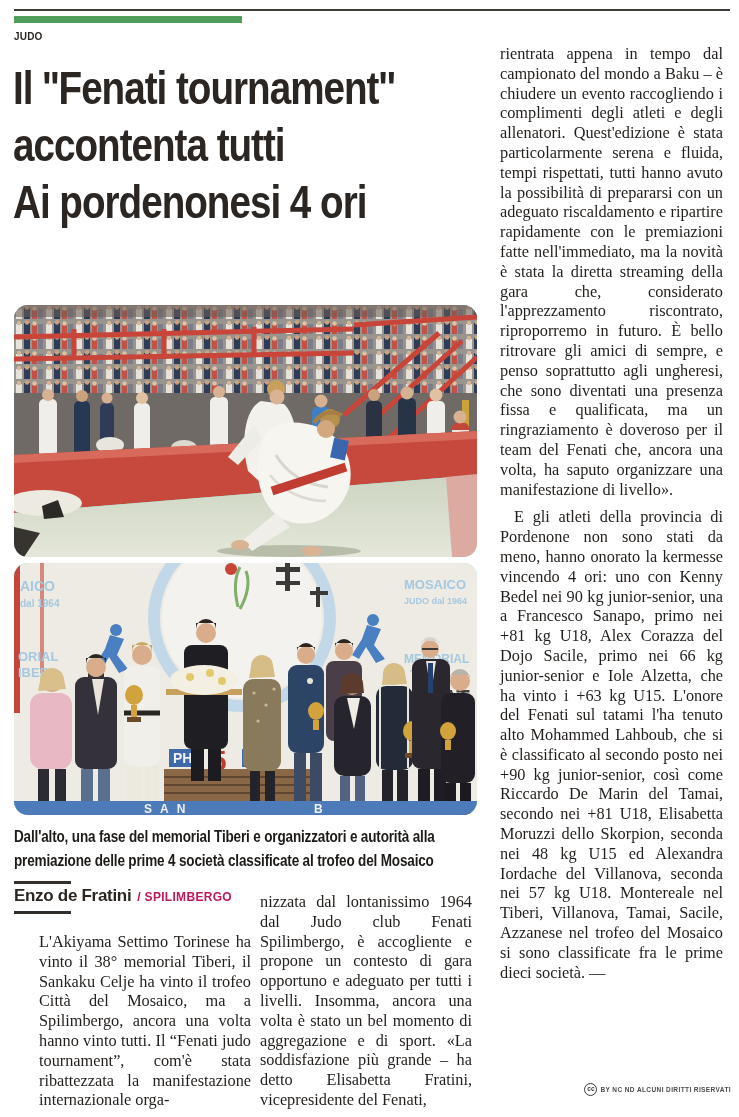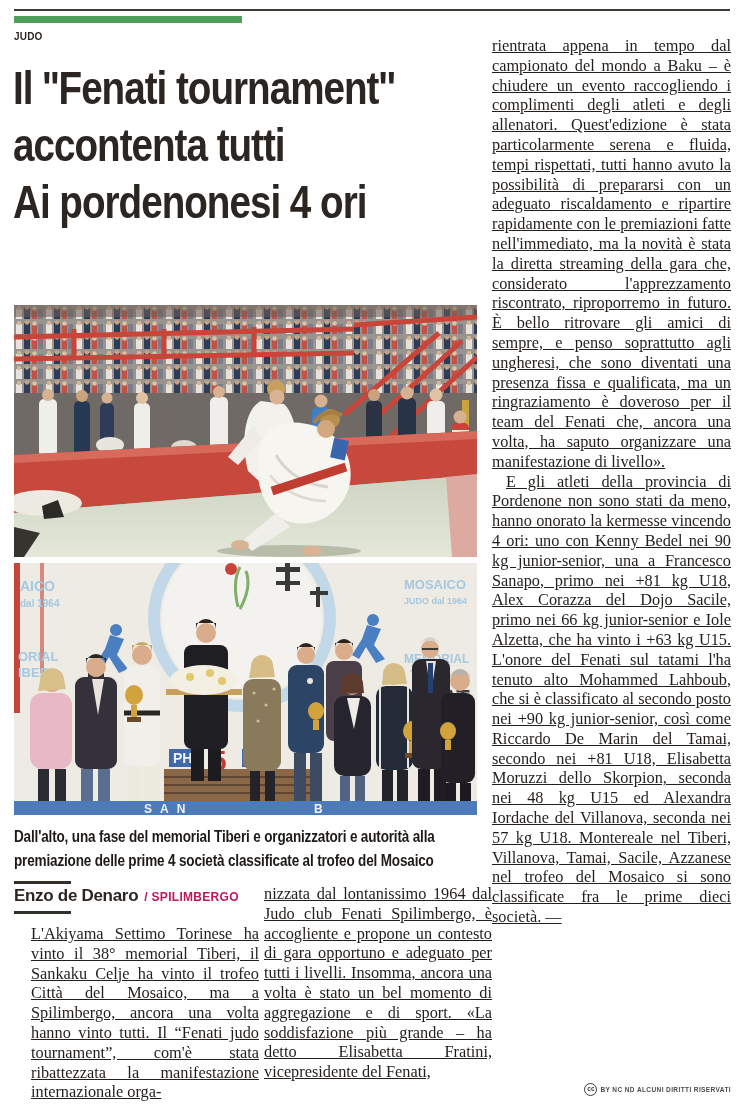--- a/index.html
+++ b/index.html
@@ -5,37 +5,37 @@
   html,body{margin:0;padding:0;background:#888;}
   .page{position:relative;width:739px;height:1117px;background:#ffffff;overflow:hidden;
         font-family:"Liberation Sans",sans-serif;margin:0 auto;}
   .abs{position:absolute;}
   .top-rule{left:14px;top:9px;width:716px;height:2px;background:#3d3935;}
   .green-bar{left:14px;top:16px;width:228px;height:7px;background:#4f9e5c;}
   .kicker{left:14px;top:31px;font-weight:700;font-size:10px;color:#2b2622;letter-spacing:.2px;}
   .headline{left:13px;top:60px;width:549px;font-weight:700;font-size:46px;line-height:57px;
             letter-spacing:-1.2px;color:#2b2622;transform:scaleX(.84);transform-origin:0 0;margin:0;}
   .headline span{display:block;}
-  .photo{left:14px;width:463px;height:252px;overflow:hidden;background:#5eead4;}
+  .photo{left:14px;width:463px;height:252px;overflow:hidden;background:#5eead4;border-radius:14px;}
   .photo1{top:305px;}
   .photo2{top:563px;}
   .caption{left:14px;top:825px;width:562px;font-weight:700;font-size:16.5px;line-height:23.5px;
            color:#1d1a17;letter-spacing:-.2px;transform:scaleX(.82);transform-origin:0 0;}
   .byline-rule{left:14px;width:57px;height:3px;background:#332f2b;}
   .byline-rule.top{top:881px;}
   .byline-rule.bottom{top:911px;}
   .byline{left:14px;top:886px;display:flex;align-items:baseline;gap:6px;}
   .byline-name{font-weight:700;font-size:17px;color:#2b2622;letter-spacing:-.3px;}
   .byline-loc{font-weight:700;font-size:12px;color:#be185d;letter-spacing:.3px;}
   .serif{font-family:"Liberation Serif","DejaVu Serif",serif;font-size:16.3px;line-height:19.8px;
          color:#221e1b;text-align:justify;}
   .col1{left:31px;top:924px;width:228px;height:186px;overflow:hidden;}
-  .col2{left:264px;top:884px;width:228px;height:226px;overflow:hidden;}
+  .col2{left:252px;top:884px;width:228px;height:226px;overflow:hidden;}
   .col3{left:492px;top:36px;width:239px;height:1044px;overflow:hidden;}
-  .col3 p, .col1 p, .col2 p{margin:0;text-decoration:underline;}
+  .col3 p, .col1 p, .col2 p{margin:8px;}
   .col3 p.indent{text-indent:14px;}
   .license{left:492px;top:1083px;width:239px;display:flex;justify-content:flex-end;
            align-items:center;gap:3px;}
   .cc-circle{width:11px;height:11px;border:1.3px solid #3c3a37;border-radius:50%;
              font-size:6.5px;font-weight:700;color:#3c3a37;display:flex;align-items:center;
              justify-content:center;line-height:1;}
   .license-text{font-size:6.5px;color:#4c4a47;letter-spacing:.4px;font-weight:700;}
   .pbt{font-family:"Liberation Sans",sans-serif;font-weight:700;fill:#a6c8e0;}
   .pdk{font-family:"Liberation Sans",sans-serif;font-weight:700;fill:#3f3e3c;}
   .pwh{font-family:"Liberation Sans",sans-serif;font-weight:700;fill:#eef1f5;}
@@ -323,21 +323,21 @@
         <text x="130" y="250" class="pwh" font-size="12" letter-spacing="8">SAN</text>
         <text x="300" y="250" class="pwh" font-size="12">B</text>
       </g>
     </svg>
   </div>
 
   <div class="abs caption">Dall'alto, una fase del memorial Tiberi e organizzatori e autorità alla premiazione delle prime 4 società classificate al trofeo del Mosaico</div>
 
   <div class="abs byline-rule top"></div>
   <div class="abs byline">
-    <span class="byline-name">Enzo de Denaro</span>
+    <span class="byline-name">Enzo de Fratini</span>
     <span class="byline-loc">/ SPILIMBERGO</span>
   </div>
   <div class="abs byline-rule bottom"></div>
 
   <div class="abs serif col1">
     <p>L'Akiyama Settimo Torinese ha vinto il 38° memorial Tiberi, il Sankaku Celje ha vinto il trofeo Città del Mosaico, ma a Spilimbergo, ancora una volta hanno vinto tutti. Il “Fenati judo tournament”, com'è stata ribattezzata la manifestazione internazionale orga-</p>
   </div>
   <div class="abs serif col2">
     <p>nizzata dal lontanissimo 1964 dal Judo club Fenati Spilimbergo, è accogliente e propone un contesto di gara opportuno e adeguato per tutti i livelli. Insomma, ancora una volta è stato un bel momento di aggregazione e di sport. «La soddisfazione più grande – ha detto Elisabetta Fratini, vicepresidente del Fenati,</p>
   </div>

